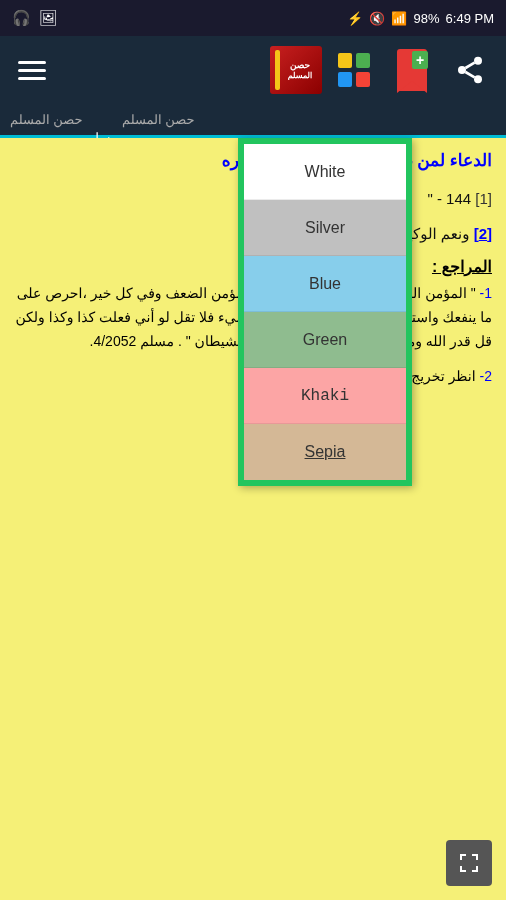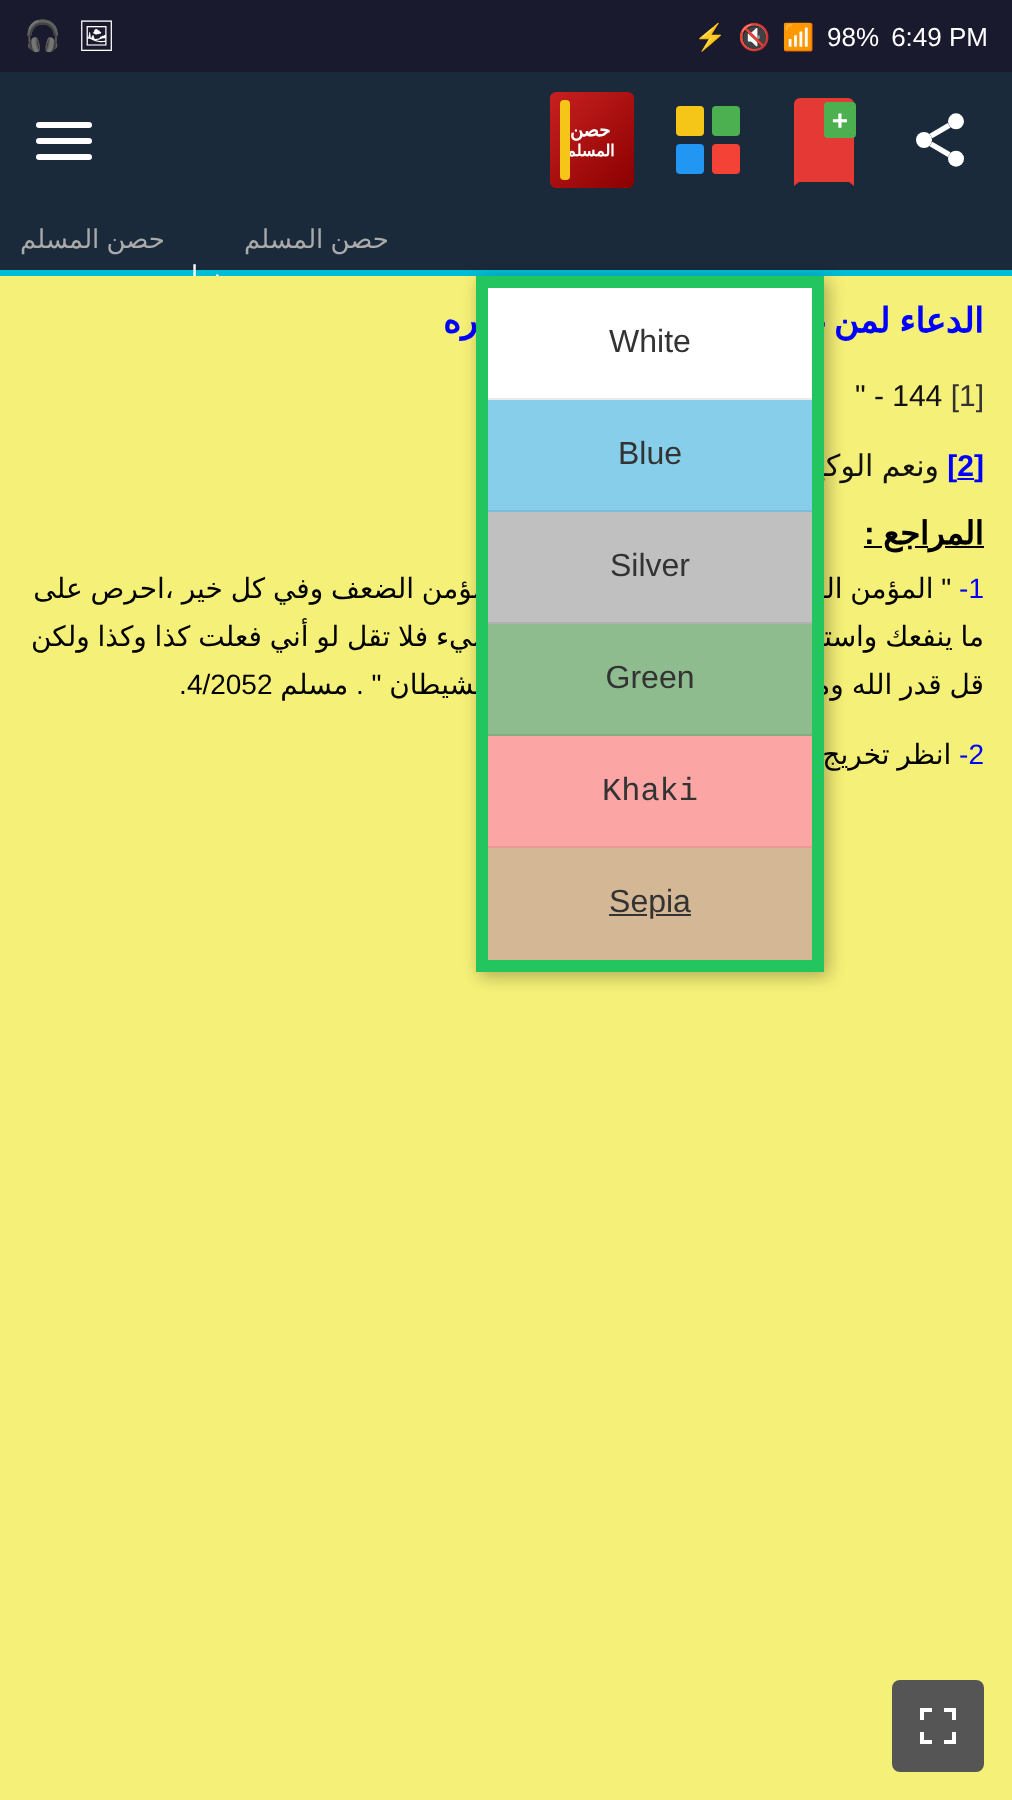--- a/index.html
+++ b/index.html
@@ -190,21 +190,21 @@
 
 <div class="toolbar">
   <div class="menu-icon">
     <span></span>
     <span></span>
     <span></span>
   </div>
   <div class="toolbar-right">
 
     <div class="toolbar-btn">
-      <div style="width:42px;height:48px;background:linear-gradient(135deg,#c82020,#8b0000);border-radius:3px;display:flex;align-items:center;justify-content:flex-start;position:relative;">
+      <div style="width:52px;height:48px;background:linear-gradient(135deg,#c82020,#8b0000);border-radius:3px;display:flex;align-items:center;justify-content:center;position:relative;">
         <div style="position:absolute;left:5px;top:4px;bottom:4px;width:5px;background:#f5c518;border-radius:2px;"></div>
         <div style="margin-left:8px;color:white;font-size:11px;font-weight:bold;direction:rtl;line-height:1.2;text-align:center;">
           <div style="font-size:9px;">حصن</div>
           <div style="font-size:8px;">المسلم</div>
         </div>
       </div>
     </div>
 
     <div class="toolbar-btn">
       <div style="width:46px;height:48px;display:grid;grid-template-columns:1fr 1fr;gap:4px;padding:7px;">
@@ -268,25 +268,25 @@
 
   <div class="footnote-line" style="margin-top:12px;">
     <span class="footnote-num">2-</span>
     <span>انظر تخريج الأذكار للأرناؤوط ص 106.</span>
   </div>
 
   <div class="color-picker-overlay">
     <div class="color-option color-white">
       <span>White</span>
     </div>
+    <div class="color-option color-silver">
+      <span>Silver</span>
+    </div>
     <div class="color-option color-blue">
       <span>Blue</span>
-    </div>
-    <div class="color-option color-silver">
-      <span>Silver</span>
     </div>
     <div class="color-option color-green">
       <span>Green</span>
     </div>
     <div class="color-option color-khaki">
       <span>Khaki</span>
     </div>
     <div class="color-option color-sepia">
       <span>Sepia</span>
     </div>

